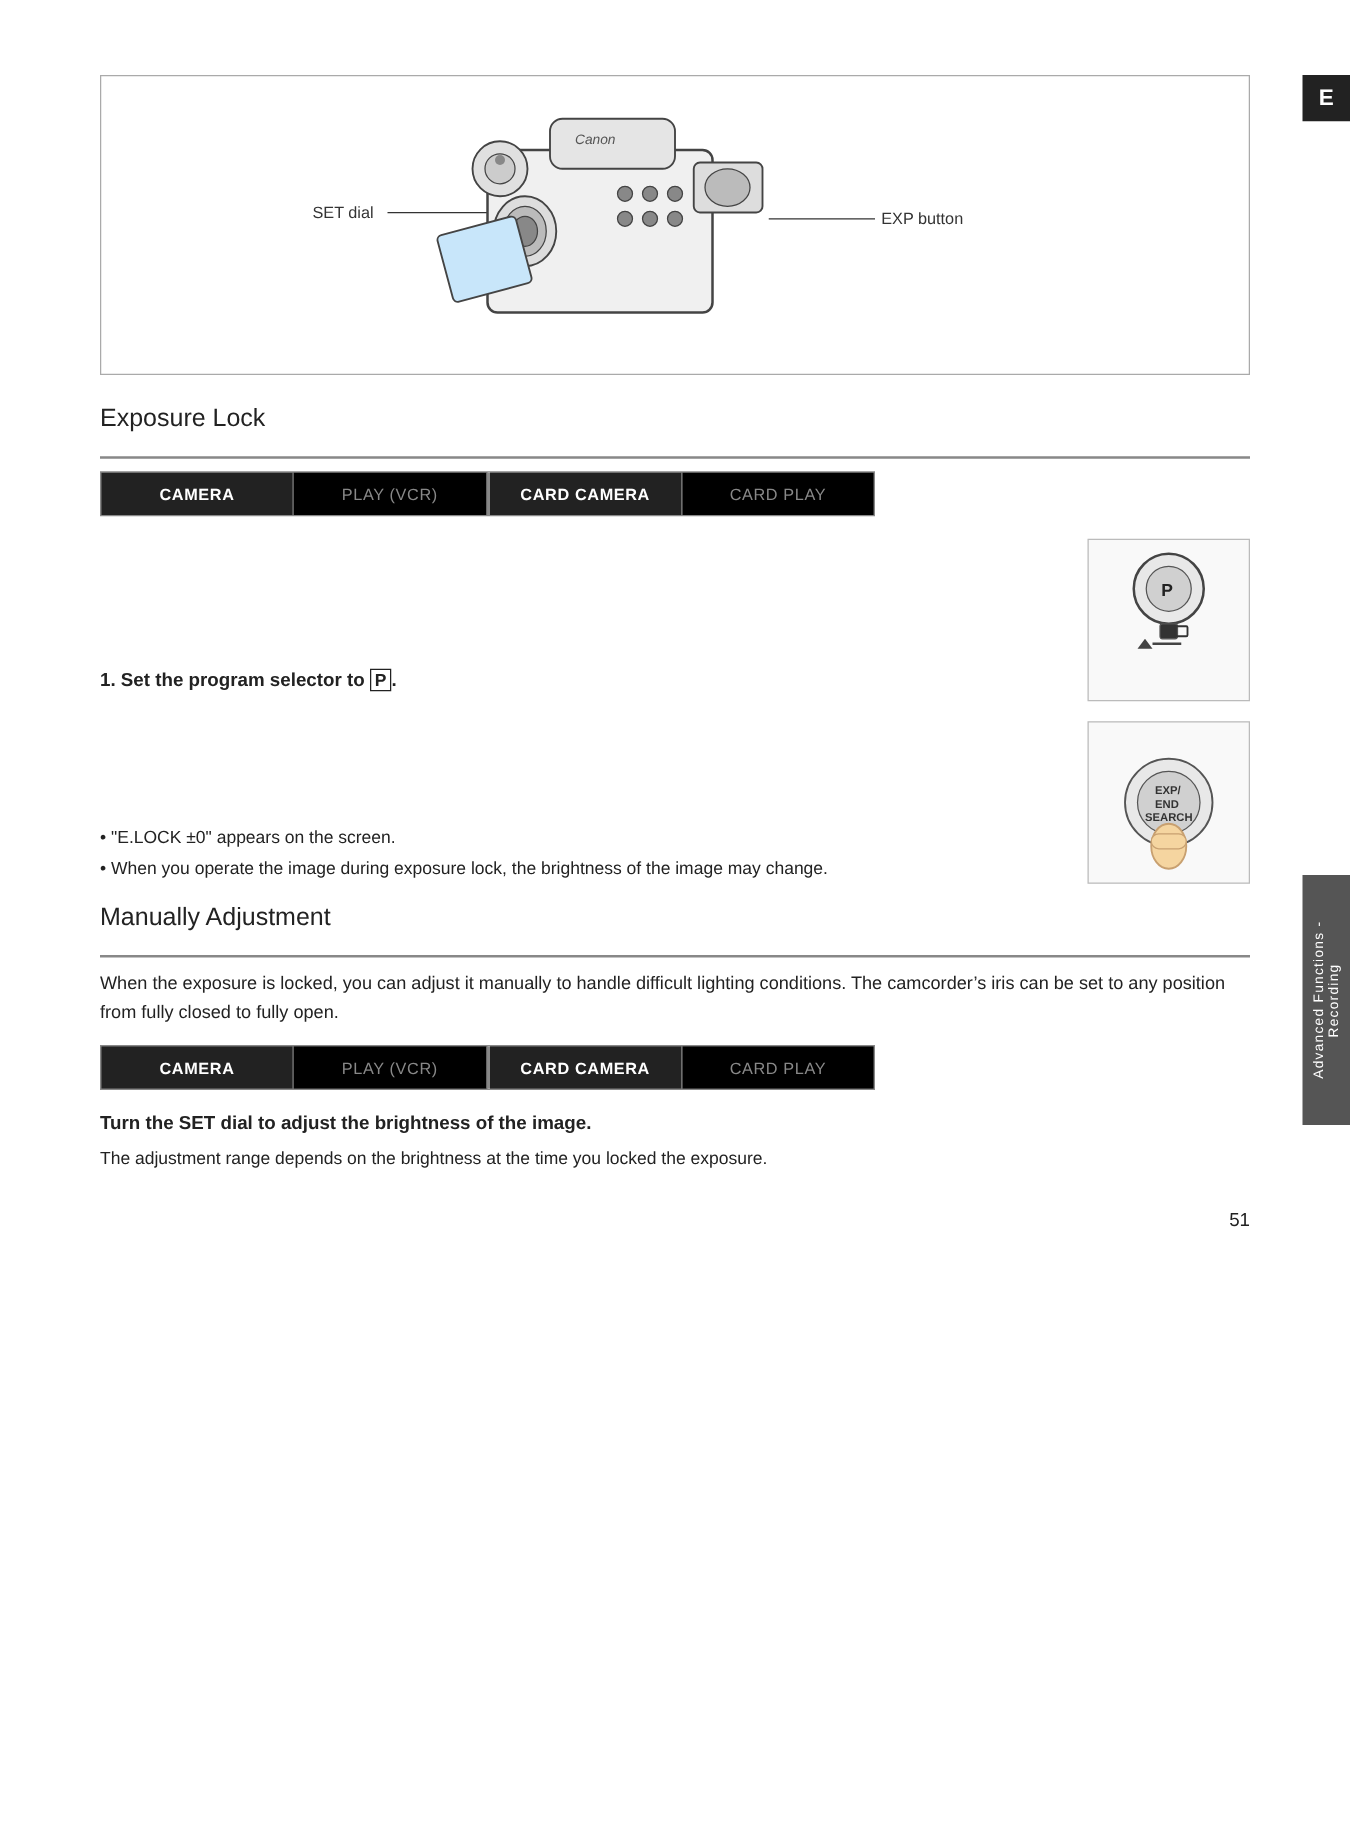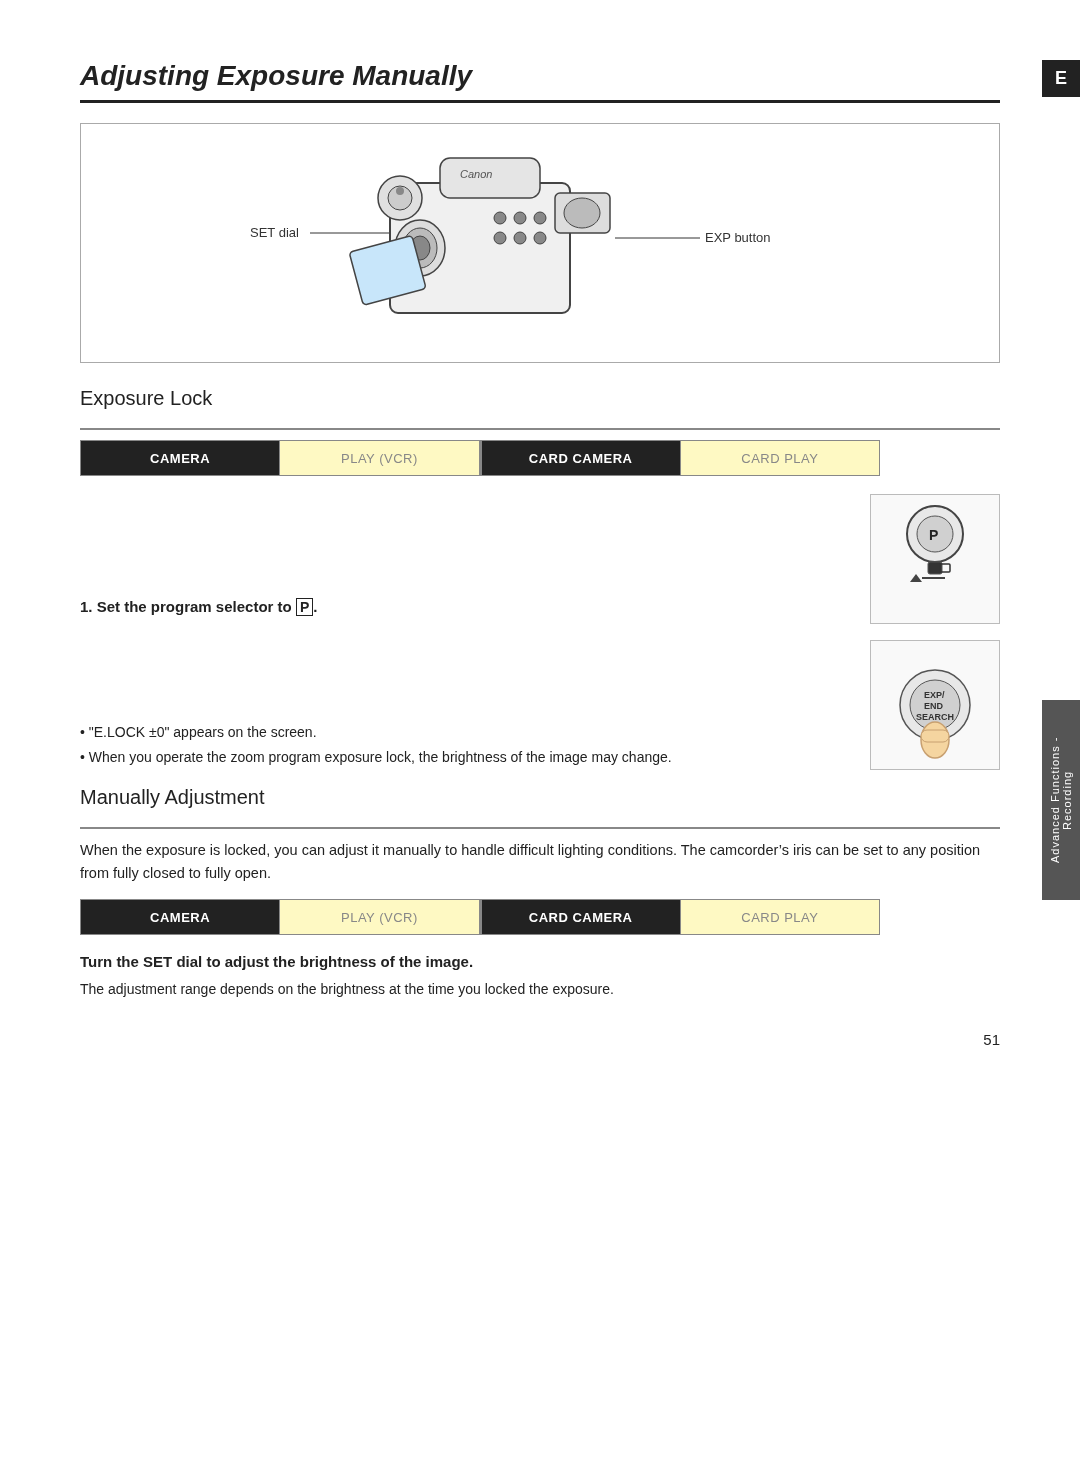--- a/index.html
+++ b/index.html
@@ -88,21 +88,21 @@
       line-height: 1.6;
       margin-bottom: 14px;
     }
 
     
     .mode-bar {
       display: flex;
       align-items: stretch;
       margin-bottom: 18px;
       border: 1px solid #888;
-      width: 800px;
+      width: 620px;
       height: 36px;
     }
 
     .mode-item {
       display: flex;
       align-items: center;
       justify-content: center;
       padding: 0 18px;
       font-size: 13px;
       font-weight: bold;
@@ -110,21 +110,21 @@
       border-right: 1px solid #888;
       flex: 1;
     }
     .mode-item:last-child { border-right: none; }
 
     .mode-active {
       background: #222;
       color: #fff;
     }
     .mode-inactive {
-      background: #fef9c3;
+      background: #000000;
       color: #888;
       font-weight: normal;
     }
     .mode-separator {
       width: 2px;
       background: #888;
       flex: none;
     }
 
     
@@ -190,23 +190,20 @@
 <div class="sidebar-e">
   <span>E</span>
 </div>
 
 <div class="sidebar-advanced">
   <span>Advanced Functions - Recording</span>
 </div>
 
 <div class="page-wrapper">
 
-  <div class="page-title">
-    <span>Adjusting Exposure Manually</span>
-  </div>
 
   <div class="camera-diagram">
 
     <svg width="700" height="200" viewBox="0 0 700 200">
 
       <line x1="120" y1="90" x2="200" y2="90" stroke="#333" stroke-width="1"></line>
       <text x="60" y="94" font-family="Arial" font-size="13" fill="#333">SET dial</text>
 
       <rect x="200" y="40" width="180" height="130" rx="8" ry="8" fill="#f0f0f0" stroke="#444" stroke-width="2"></rect>
 
@@ -282,21 +279,21 @@
           <polygon points="42,78 30,78 36,70" fill="#444"></polygon>
           <line x1="42" y1="74" x2="65" y2="74" stroke="#444" stroke-width="2"></line>
         </svg>
       </div>
     </div>
 
     <div class="step">
       <div class="step-text">
         <ul class="step-bullets">
           <li><span>"E.LOCK ±0" appears on the screen.</span></li>
-          <li><span>When you operate the zoom program exposure lock, the brightness of the image may change.</span></li>
+          <li><span>When you operate the image during exposure lock, the brightness of the image may change.</span></li>
         </ul>
       </div>
 
       <div class="step-image">
         <svg width="110" height="110" viewBox="0 0 110 110">
 
           <ellipse cx="55" cy="55" rx="35" ry="35" fill="#e8e8e8" stroke="#555" stroke-width="1.5"></ellipse>
           <ellipse cx="55" cy="55" rx="25" ry="25" fill="#d0d0d0" stroke="#555" stroke-width="1"></ellipse>
 
           <text x="44" y="48" font-family="Arial" font-size="9" font-weight="bold" fill="#333">EXP/</text>

